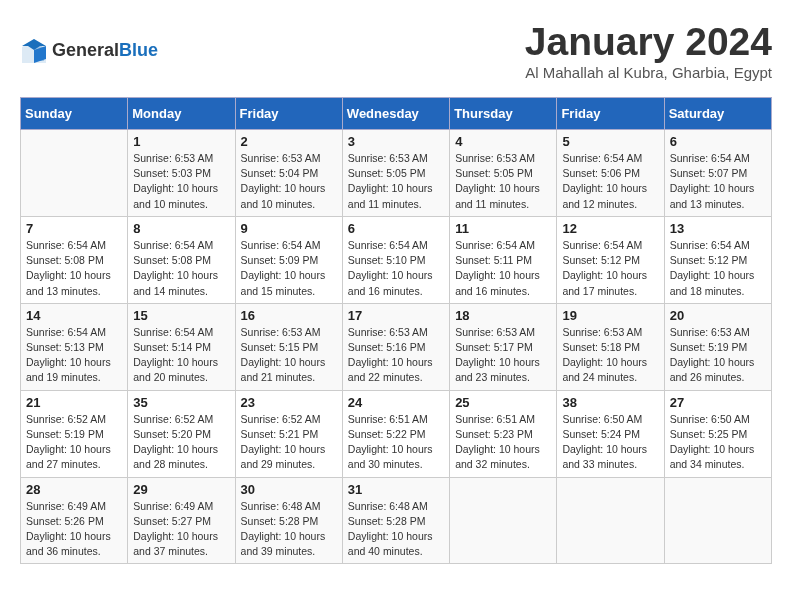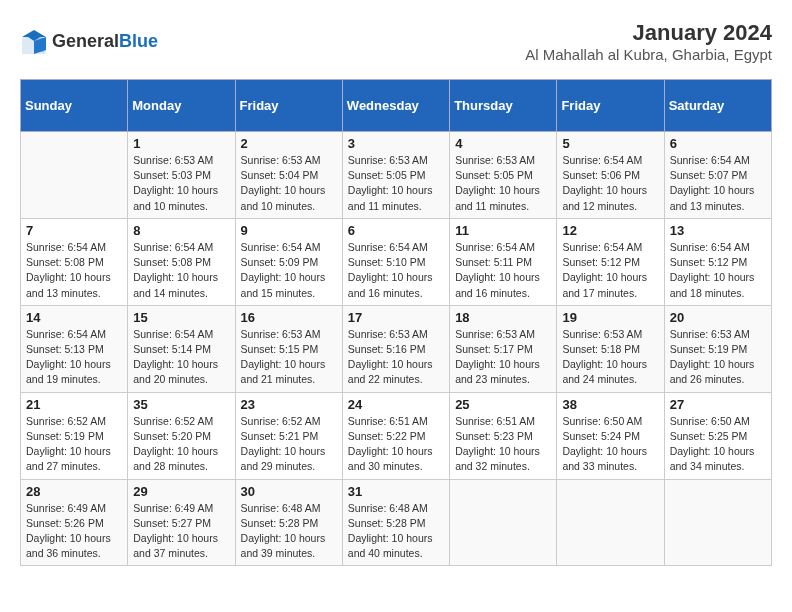--- a/index.html
+++ b/index.html
@@ -32,37 +32,37 @@
       color: #1a6fbc;
     }
     .logo-icon {
       width: 28px;
       height: 28px;
     }
     .title-block {
       text-align: right;
     }
     .month-year {
-      font-size: 22px;
+      font-size: 39px;
       font-weight: bold;
       color: #333;
     }
     .location {
       font-size: 15px;
       color: #555;
     }
     table {
       width: 100%;
       border-collapse: collapse;
       font-size: 11px;
     }
     thead th {
       background-color: #2266bb;
       color: #fff;
-      padding: 18px 4px;
+      padding: 8px 4px;
       text-align: left;
       font-size: 13px;
       font-weight: bold;
       border: 1px solid #aac;
     }
     tbody td {
       border: 1px solid #ccc;
       vertical-align: top;
       padding: 4px 5px;
       width: 106px;

